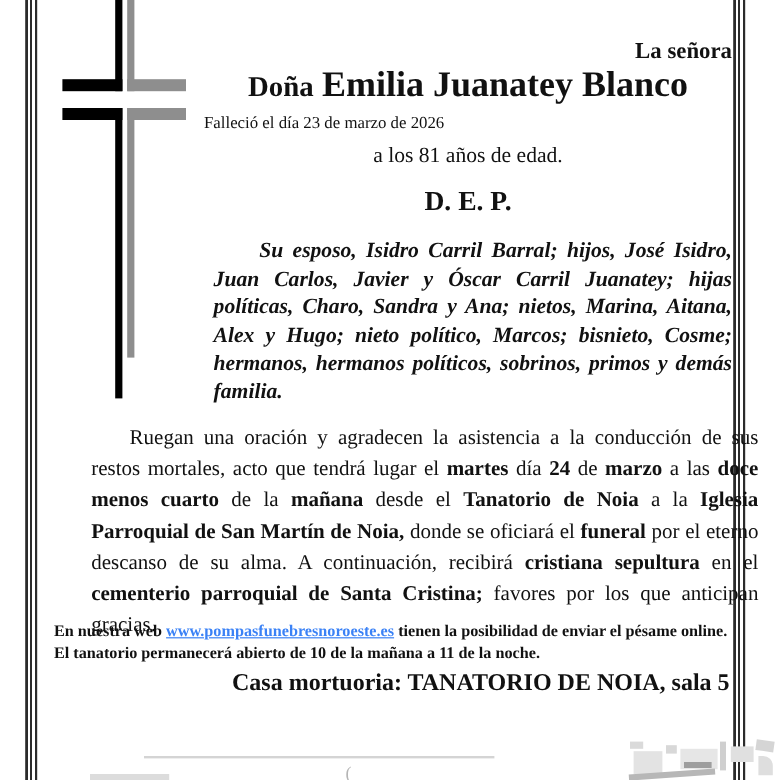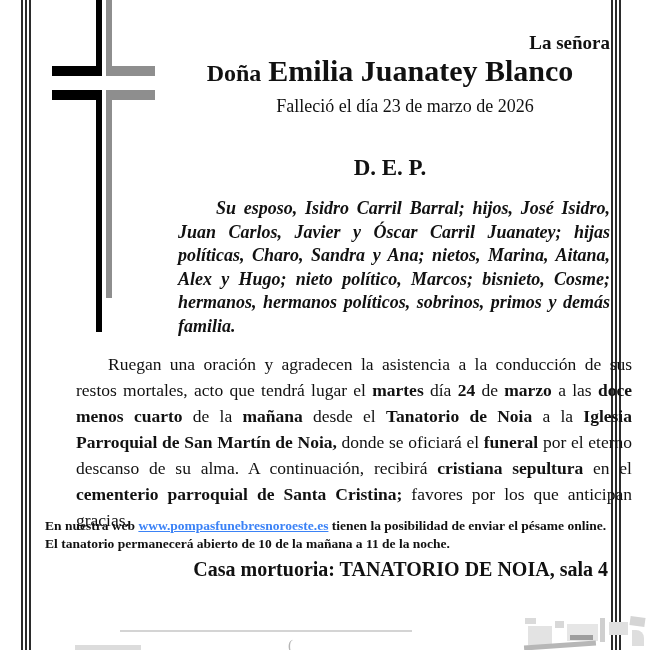--- a/index.html
+++ b/index.html
@@ -31,21 +31,21 @@
   .xg-h1   { left:106px; top:66px; width:49px; height:10px; }
   .xg-h2   { left:106px; top:90px; width:49px; height:10px; }
   .xg-vbot { left:106px; top:90px; width:6px;  height:208px; }
 
   .abs { position:absolute; }
   .b { font-weight:bold; }
 
   .honorific { left:170px; top:32px;  width:440px; text-align:right; font-size:19px; font-weight:bold; }
   .title     { left:150px; top:54px;  width:480px; text-align:center; font-size:30px; font-weight:bold; white-space:nowrap; }
   .title .name-prefix { font-size:24px; margin-right:7px; }
-  .death-line{ left:185px; top:96px;  width:440px; text-align:center; font-size:18px; }
+  .death-line{ left:170px; top:96px;  width:440px; text-align:left; font-size:14px; }
   .age-line  { left:170px; top:119px; width:440px; text-align:center; font-size:18px; }
   .dep       { left:170px; top:155px; width:440px; text-align:center; font-size:23px; font-weight:bold; }
 
   .family {
     left:178px; top:197px; width:432px;
     font-size:18px; line-height:23.5px;
     font-weight:bold; font-style:italic;
     text-align:justify; text-indent:38px;
   }
   .main-par {
@@ -99,32 +99,33 @@
     <div class="xp xg xg-vbot"></div>
   </div>
 
   <div class="abs honorific">La señora</div>
 
   <div class="abs title">
     <span class="name-prefix">Doña</span><span>Emilia Juanatey Blanco</span>
   </div>
 
   <div class="abs death-line">Falleció el día 23 de marzo de 2026</div>
+  <div class="abs age-line">a los 81 años de edad.</div>
   <div class="abs dep">D. E. P.</div>
 
   <div class="abs family">Su esposo, Isidro Carril Barral; hijos, José Isidro, Juan Carlos, Javier y Óscar Carril Juanatey; hijas políticas, Charo, Sandra y Ana; nietos, Marina, Aitana, Alex y Hugo; nieto político, Marcos; bisnieto, Cosme; hermanos, hermanos políticos, sobrinos, primos y demás familia.</div>
 
   <div class="abs main-par"><span>Ruegan una oración y agradecen la asistencia a la conducción de sus restos mortales, acto que tendrá lugar el </span><span class="b">martes</span><span> día </span><span class="b">24</span><span> de </span><span class="b">marzo</span><span> a las </span><span class="b">doce menos cuarto</span><span> de la </span><span class="b">mañana</span><span> desde el </span><span class="b">Tanatorio de Noia</span><span> a la </span><span class="b">Iglesia Parroquial de San Martín de Noia,</span><span> donde se oficiará el </span><span class="b">funeral</span><span> por el eterno descanso de su alma. A continuación, recibirá </span><span class="b">cristiana sepultura</span><span> en el </span><span class="b">cementerio parroquial de Santa Cristina;</span><span> favores por los que anticipan gracias.</span></div>
 
   <div class="abs small-print">
     <div><span class="b">En nuestra web </span><span class="b lnk">www.pompasfunebresnoroeste.es</span><span class="b"> tienen la posibilidad de enviar el pésame online.</span></div>
     <div>El tanatorio permanecerá abierto de 10 de la mañana a 11 de la noche.</div>
   </div>
 
-  <div class="abs mortuary">Casa mortuoria: TANATORIO DE NOIA, sala 4</div>
+  <div class="abs mortuary">Casa mortuoria: TANATORIO DE NOIA, sala 5</div>
 
   <div class="abs faint-rule"></div>
   <div class="abs smudge"></div>
   <div class="abs paren">( )</div>
 
   <div class="abs map-frag">
     <div class="m1"></div>
     <div class="m2"></div>
     <div class="m3"></div>
     <div class="m4"></div>

